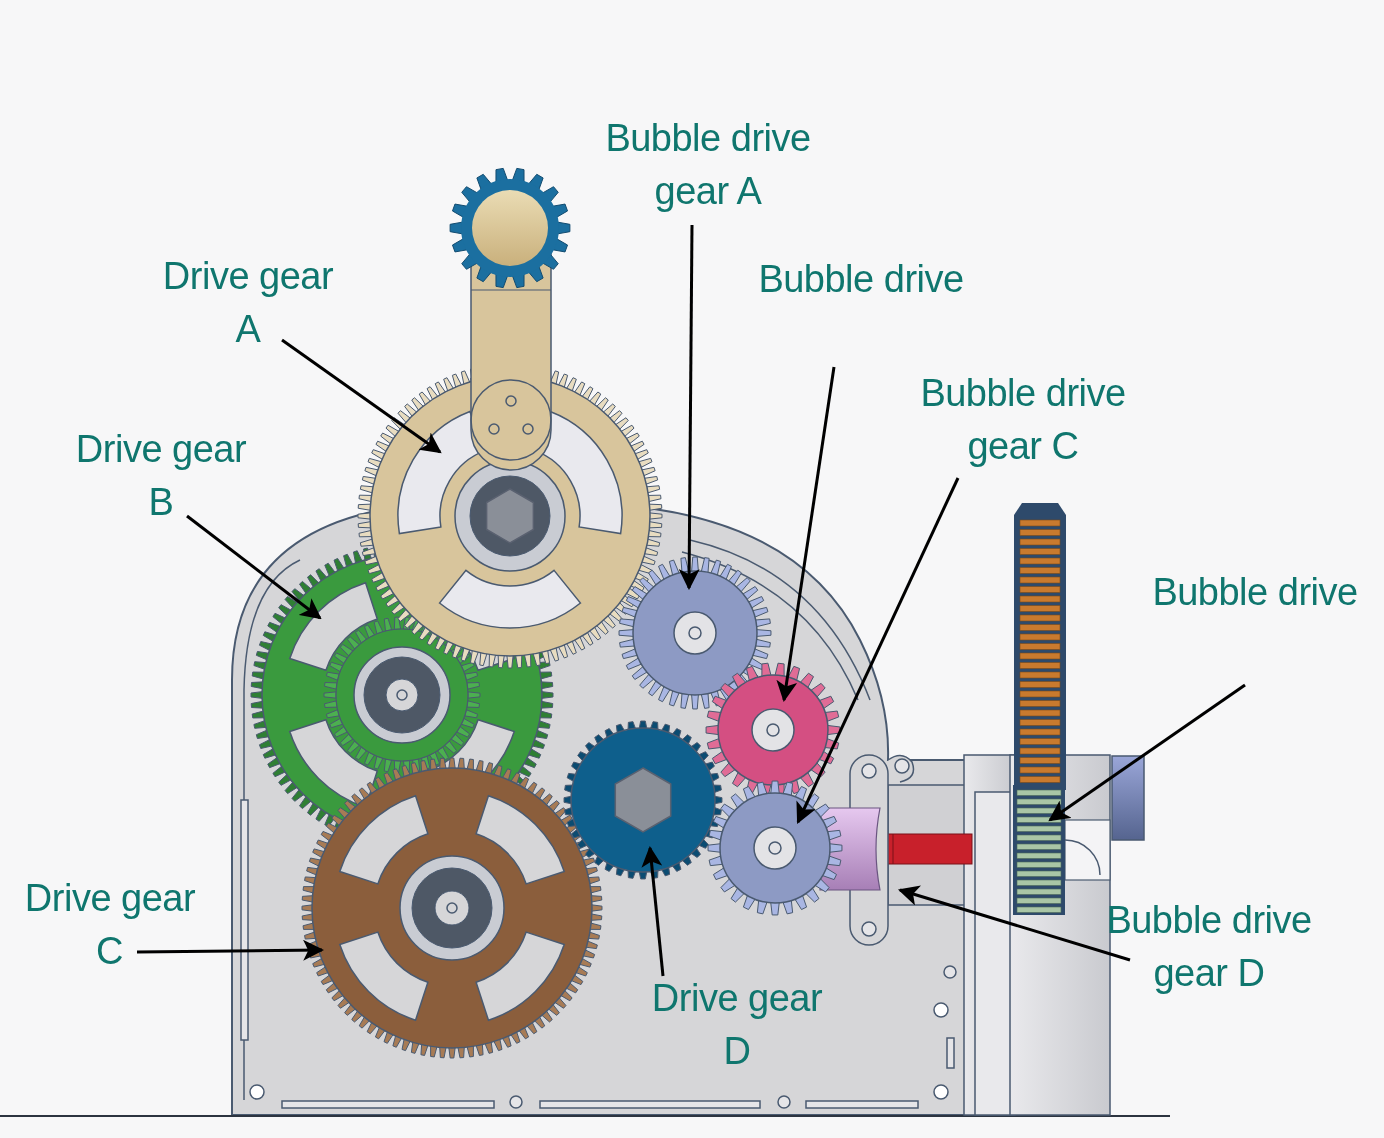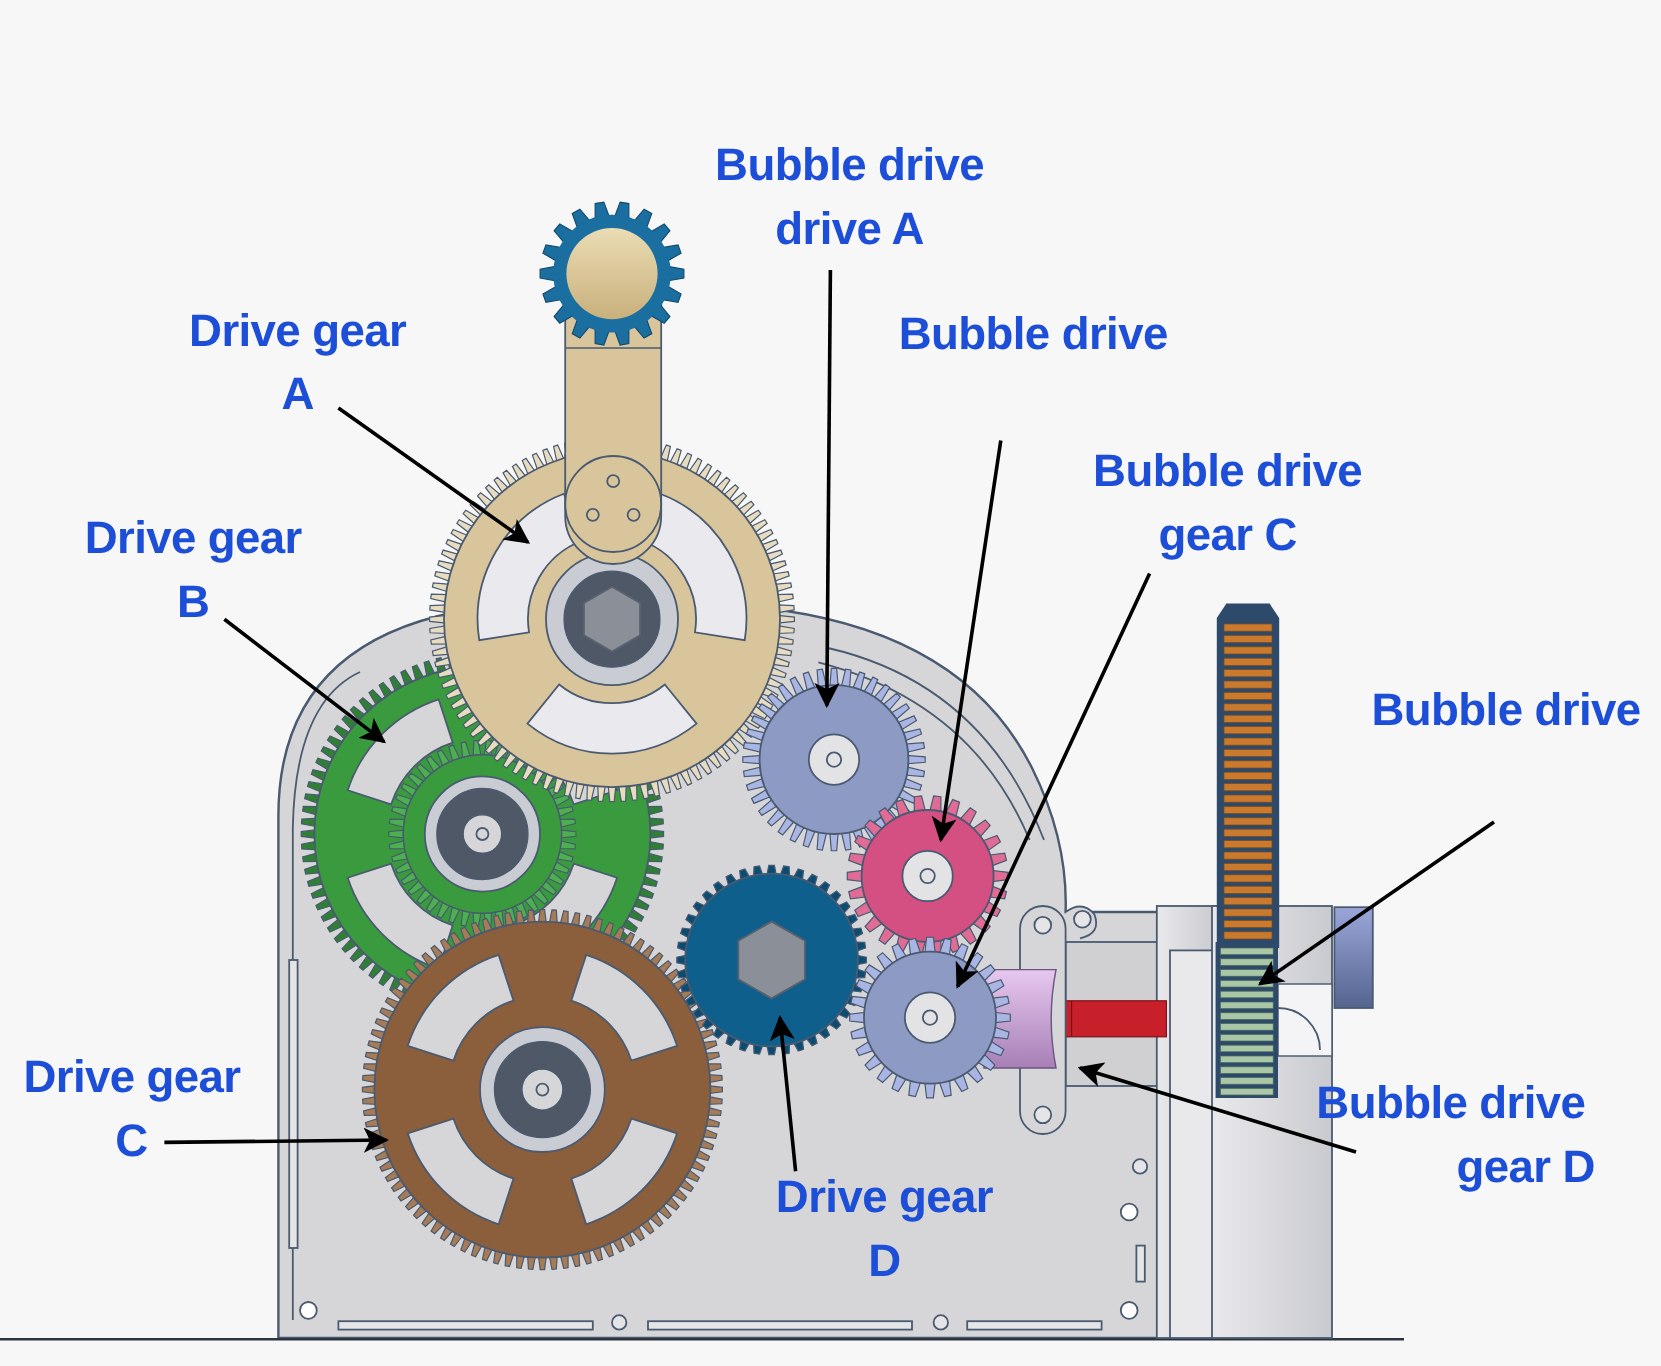--- a/index.html
+++ b/index.html
@@ -1,20 +1,20 @@
 <!DOCTYPE html>
 <html><head>
   <meta charset="utf-8">
   <style>
     html, body { margin: 0; padding: 0; background: #f7f7f8; }
     body { width: 1384px; height: 1138px; position: relative; overflow: hidden; font-family: "Liberation Sans", sans-serif; }
     #stage { position: absolute; left: 0; top: 0; width: 1384px; height: 1138px; }
     .label {
       position: absolute; text-align: center; font-family: "Liberation Sans", sans-serif;
-      font-weight: bold; font-size: 38px; line-height: 53px; color: #1d4ed8; white-space: nowrap;
+      font-weight: normal; font-size: 38px; line-height: 53px; color: #0f766e; white-space: nowrap;
       letter-spacing: -0.5px;
     }
     .label span { display: block; }
   </style>
 </head>
 <body>
 
 <svg id="stage" viewBox="0 0 1384 1138" xmlns="http://www.w3.org/2000/svg">
   <defs>
     <marker id="ah" viewBox="0 0 10 10" refX="9" refY="5" markerWidth="7" markerHeight="7" orient="auto-start-reverse" markerUnits="strokeWidth">
@@ -238,28 +238,28 @@
 <div class="label" style="left:12px; top:872px; width:196px;">
   <span>Drive gear</span>
   <span style="text-align:left; padding-left:84px;">C</span>
 </div>
 <div class="label" style="left:639px; top:972px; width:196px;">
   <span>Drive gear</span>
   <span>D</span>
 </div>
 <div class="label" style="left:588px; top:112px; width:240px;">
   <span>Bubble drive</span>
-  <span>drive A</span>
+  <span>gear A</span>
 </div>
 <div class="label" style="left:741px; top:253px; width:240px;">
   <span>Bubble drive</span>
 </div>
 <div class="label" style="left:903px; top:367px; width:240px;">
   <span>Bubble drive</span>
   <span>gear C</span>
 </div>
 <div class="label" style="left:1089px; top:894px; width:240px;">
   <span>Bubble drive</span>
-  <span style="padding-left:0;text-align:right;">gear D</span>
+  <span style="padding-left:0;">gear D</span>
 </div>
 <div class="label" style="left:1135px; top:566px; width:240px;">
   <span>Bubble drive</span>
 </div>
 
 </body></html>

